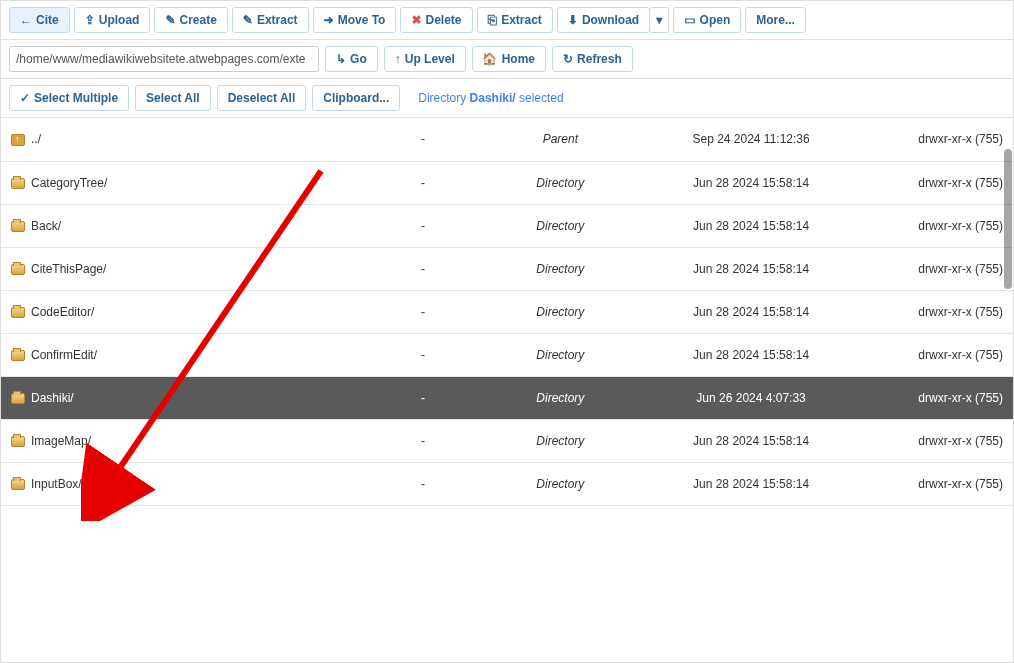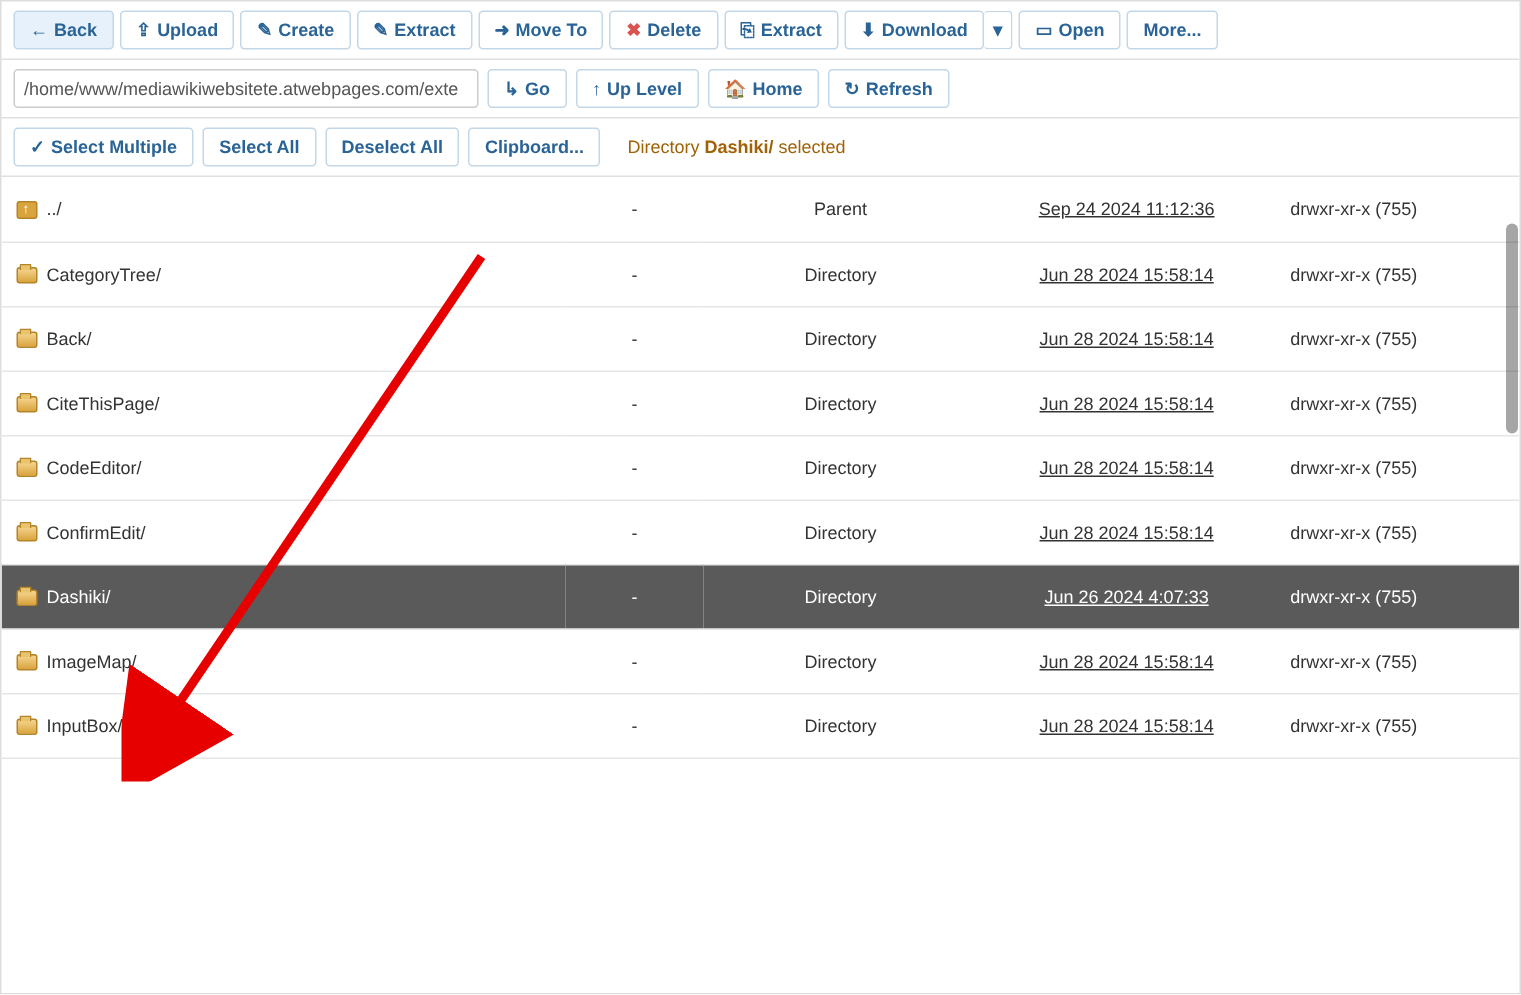--- a/index.html
+++ b/index.html
@@ -6,48 +6,48 @@
 body { font-family: Arial, Helvetica, sans-serif; font-size: 12px; background: #fff; color: #333; }
 .container { width: 1014px; height: 663px; position: relative; overflow: hidden; border: 1px solid #ddd; }
 .toolbar { padding: 6px 8px; border-bottom: 1px solid #e0e0e0; display: flex; flex-wrap: wrap; gap: 4px; align-items: center; }
 .toolbar2 { padding: 6px 8px; border-bottom: 1px solid #e0e0e0; display: flex; gap: 6px; align-items: center; }
 .toolbar3 { padding: 6px 8px; border-bottom: 1px solid #e0e0e0; display: flex; gap: 6px; align-items: center; }
 .btn { display: inline-flex; align-items: center; gap: 4px; padding: 4px 10px; background: #fff; border: 1px solid #c2d7e8; border-radius: 3px; color: #2a6496; font-weight: bold; font-size: 12px; cursor: pointer; height: 26px; }
 .btn .icon { font-size: 12px; }
 .btn-blue { background: #e7f1fb; }
 .btn-split { border-left: none; padding: 4px 6px; margin-left: -4px; }
 .path-input { height: 26px; width: 310px; padding: 2px 6px; border: 1px solid #ccc; border-radius: 3px; font-size: 12px; color: #555; }
-.status-text { margin-left: 12px; font-size: 12px; color: #a16207; }
+.status-text { margin-left: 12px; font-size: 12px; color: #3b82f6; }
 .status-text b { font-weight: bold; }
 .table-wrap { position: relative; overflow-y: auto; height: calc(663px - 148px); }
 table { width: 100%; border-collapse: collapse; }
 tr { border-bottom: 1px solid #e5e5e5; height: 43px; }
 tr.selected { background: #5a5a5a; color: #fff; }
 td { padding: 0 10px; vertical-align: middle; }
 td.name { width: 370px; }
 td.size { width: 90px; text-align: center; }
-td.type { width: 180px; text-align: center; }
-td.date { width: 195px; text-align: center; text-decoration: underline; }
-td.perm { width: 160px; text-align: left; }
+td.type { width: 180px; text-align: center; font-style: italic; }
+td.date { width: 195px; text-align: center; }
+td.perm { width: 160px; text-align: right; }
 .folder-icon { display: inline-block; width: 14px; height: 11px; background: linear-gradient(#f5d591,#d9a43e); border: 1px solid #b58428; border-radius: 2px; position: relative; margin-right: 6px; vertical-align: middle; }
 .folder-icon:before { content:''; position:absolute; top:-3px; left:1px; width:6px; height:3px; background:#e8c46f; border:1px solid #b58428; border-bottom:none; border-radius:1px 1px 0 0; }
 .up-icon { display:inline-block; width:14px; height:12px; background:#d9a43e; border:1px solid #b58428; border-radius:2px; margin-right:6px; position:relative; vertical-align:middle; }
 .up-icon:after { content:'↑'; color:#fff; font-size:9px; font-weight:bold; position:absolute; left:3px; top:-1px; }
 .red-arrow { position: absolute; z-index: 10; pointer-events: none; }
 .scrollbar-thumb { position:absolute; right:1px; top:148px; width:8px; height:140px; background:rgba(0,0,0,0.35); border-radius:4px; }
 </style>
 </head>
 <body>
 
 <div class="container">
 
   <div class="toolbar">
     <button class="btn btn-blue">
         <span class="icon">←</span>
-        <span>Back</span>
+        <span>Cite</span>
       </button>
     <button class="btn">
         <span class="icon">⇪</span>
         <span>Upload</span>
       </button>
     <button class="btn">
         <span class="icon">✎</span>
         <span>Create</span>
       </button>
     <button class="btn">

